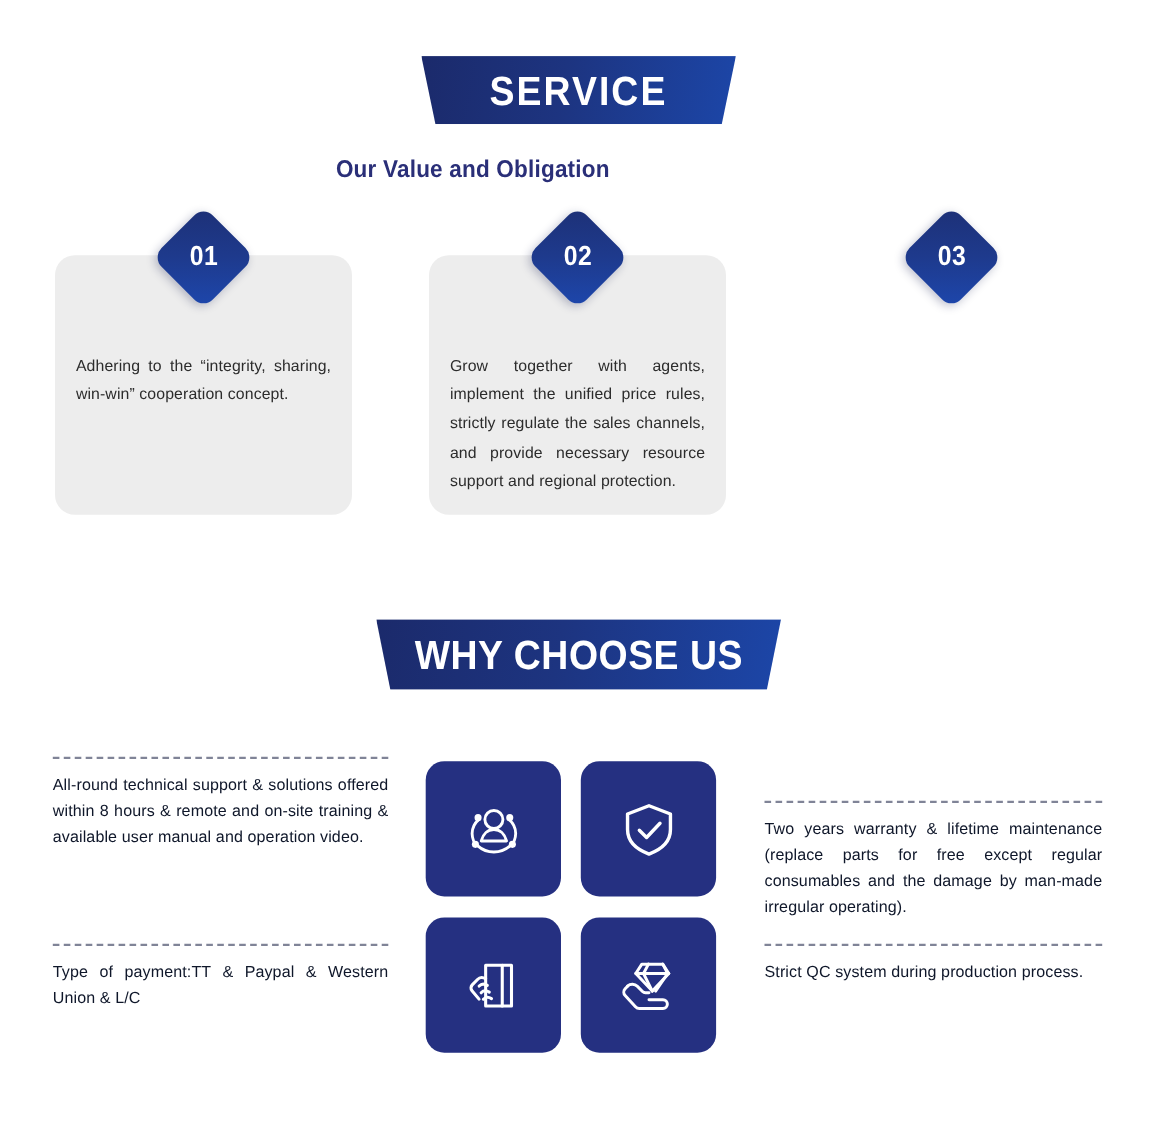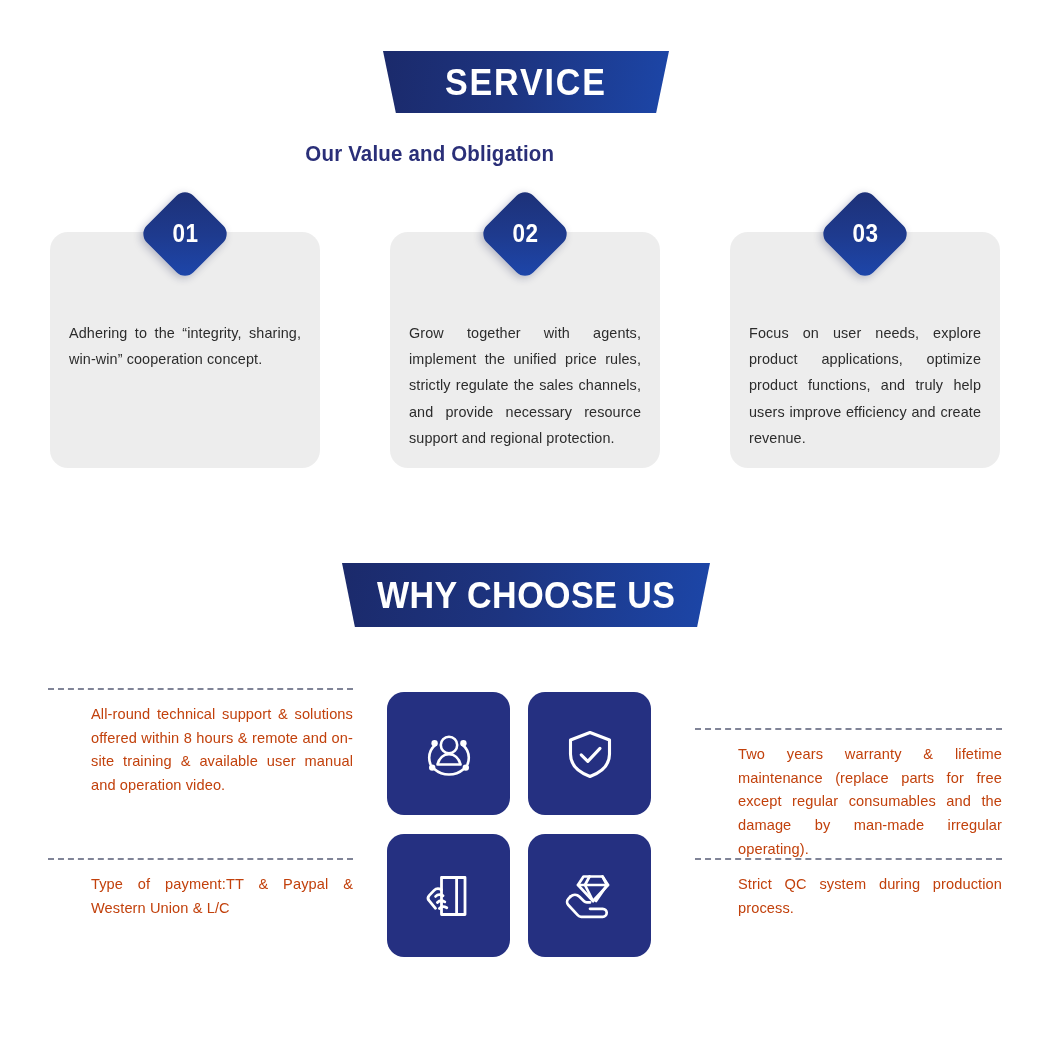--- a/index.html
+++ b/index.html
@@ -83,22 +83,22 @@
 
   
   .feat-col-left{position:absolute;left:48px;width:305px;}
   .feat-col-right{position:absolute;left:695px;width:307px;}
 
   .dash{
     height:0;border-top:2px dashed #6b6f86;
     opacity:.85;margin-bottom:13px;
   }
   .feat-text{
-    font-size:14.6px;line-height:1.62;color:#c2410c;
-    text-align:justify;text-justify:inter-word;letter-spacing:0.1px;margin-left:43px;
+    font-size:14.6px;line-height:1.62;color:#0f172a;
+    text-align:justify;text-justify:inter-word;letter-spacing:0.1px;
   }
   .feat-1{top:688px;}
   .feat-2{top:858px;}
   .feat-3{top:728px;}
   .feat-4{top:858px;}
 
   
   .tile{
     position:absolute;width:123px;height:123px;border-radius:17px;
     background:#253081;display:flex;align-items:center;justify-content:center;
@@ -120,23 +120,20 @@
 
   <div class="subtitle">
     <span>Our Value and Obligation</span>
   </div>
 
   <div class="card c1">
     <div class="card-text">Adhering to the “integrity, sharing, win-win” cooperation concept.</div>
   </div>
   <div class="card c2">
     <div class="card-text">Grow together with agents, implement the unified price rules, strictly regulate the sales channels, and provide necessary resource support and regional protection.</div>
-  </div>
-  <div class="card c3">
-    <div class="card-text">Focus on user needs, explore product applications, optimize product functions, and truly help users improve efficiency and create revenue.</div>
   </div>
 
   <div class="diamond d1"></div>
   <div class="diamond-num n1">
     <span>01</span>
   </div>
 
   <div class="diamond d2"></div>
   <div class="diamond-num n2">
     <span>02</span>

